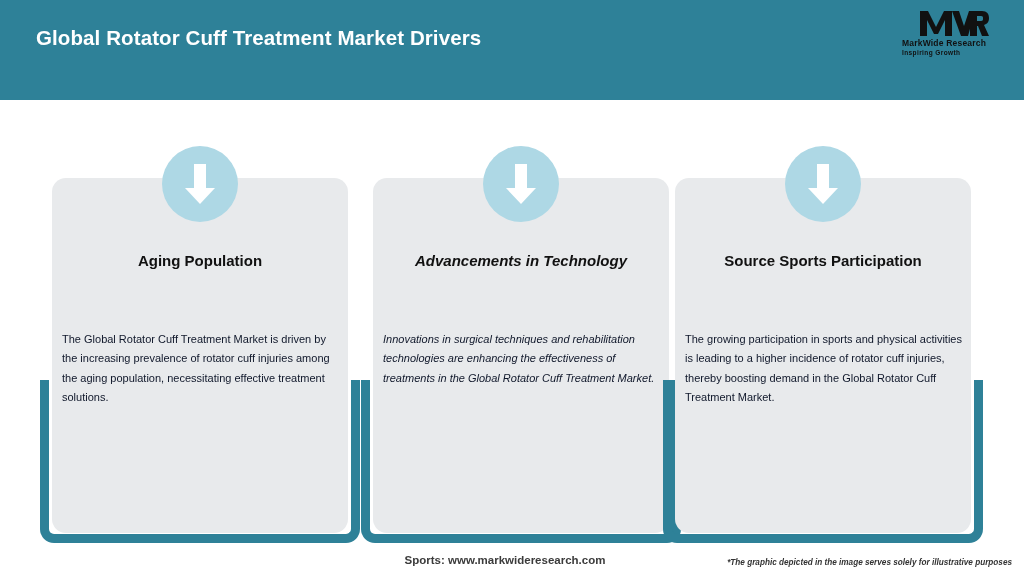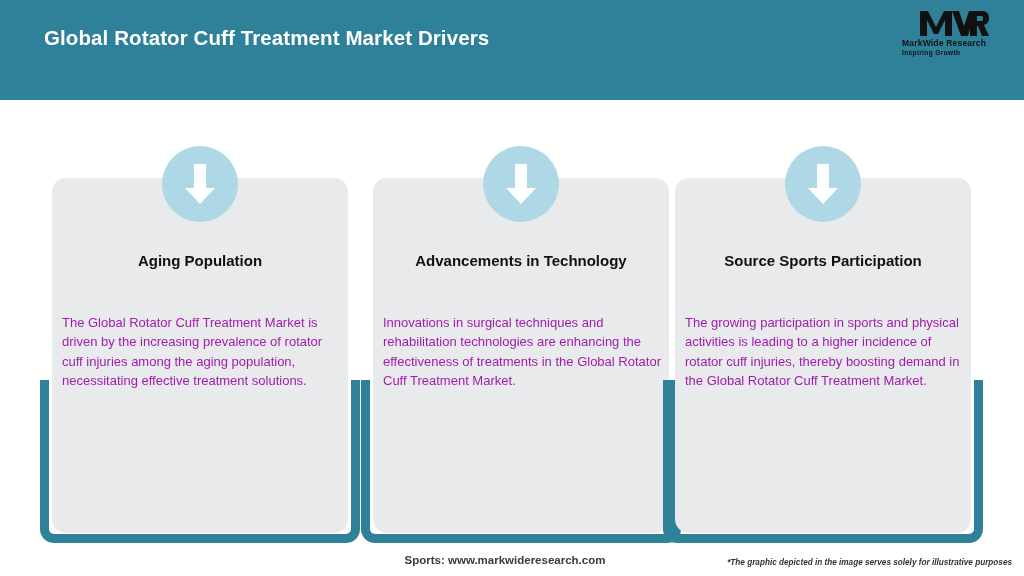--- a/index.html
+++ b/index.html
@@ -20,21 +20,21 @@
     position: absolute;
     left: 0;
     top: 0;
     width: 1024px;
     height: 100px;
     background: #2e8198;
     box-sizing: border-box;
   }
   .header-title {
     position: absolute;
-    left: 44px;
+    left: 36px;
     top: 26px;
     font-size: 20.5px;
     font-weight: bold;
     color: #ffffff;
     letter-spacing: 0.1px;
     white-space: nowrap;
     text-align: center;
   }
 
   
@@ -78,21 +78,21 @@
     height: 443px;
     border-radius: 7px;
   }
   .card-slot {
     position: absolute;
     top: 0;
     width: 320px;
     height: 443px;
   }
   .card-slot.s0 { left: 40px; }
-  .card-slot.s1 { left: 361px; }
+  .card-slot.s1 { left: 361px; font-style: italic; }
   .card-slot.s2 { left: 663px; }
 
   
   .bracket {
     position: absolute;
     left: 0;
     top: 280px;
     width: 320px;
     height: 163px;
     border-left: 9px solid #2e8198;
@@ -145,24 +145,24 @@
     font-size: 15px;
     font-weight: bold;
     color: #111111;
     z-index: 4;
   }
 
   .card-body {
     position: absolute;
     left: 22px;
     right: 16px;
-    top: 213px;
-    font-size: 13px;
+    top: 230px;
+    font-size: 11px;
     line-height: 19.3px;
-    color: #a21caf;
+    color: #0f172a;
     text-align: left;
     z-index: 4;
   }
 
   
   .footer-source {
     position: absolute;
     left: 0;
     top: 554px;
     width: 1010px;

